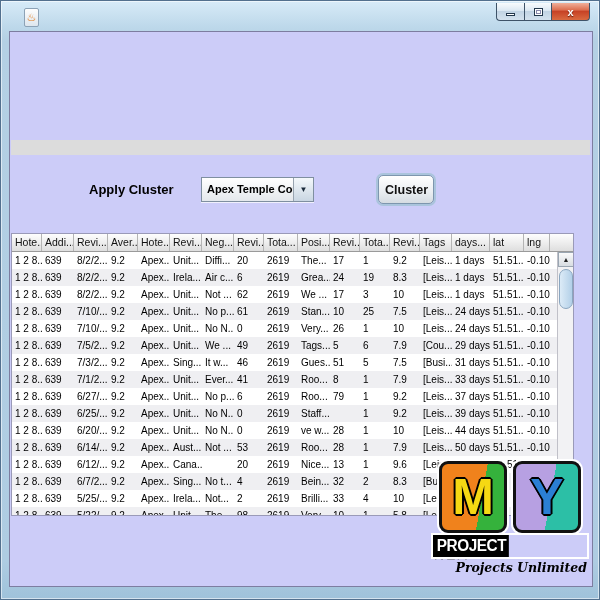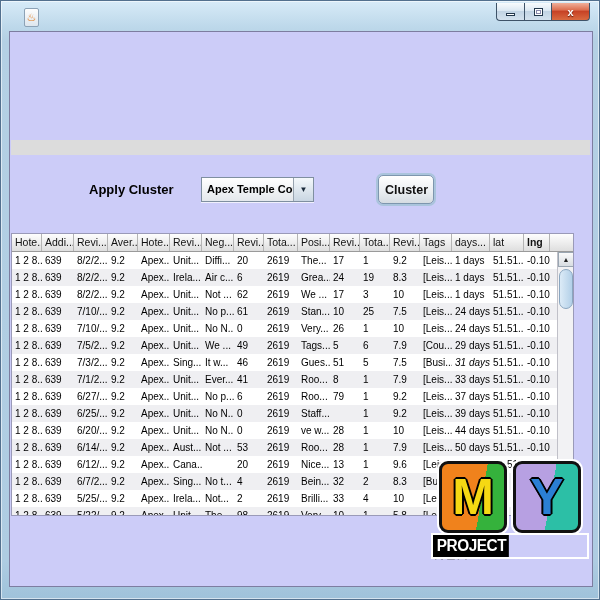--- a/index.html
+++ b/index.html
@@ -129,21 +129,21 @@
         <div class="th" style="width: 32px;">Neg...</div>
         <div class="th" style="width: 30px;">Revi...</div>
         <div class="th" style="width: 34px;">Tota...</div>
         <div class="th" style="width: 32px;">Posi...</div>
         <div class="th" style="width: 30px;">Revi...</div>
         <div class="th" style="width: 30px;">Tota...</div>
         <div class="th" style="width: 30px;">Revi...</div>
         <div class="th" style="width: 32px;">Tags</div>
         <div class="th" style="width: 38px;">days...</div>
         <div class="th" style="width: 34px;">lat</div>
-        <div class="th" style="width: 26px; font-weight: bold;">lng</div>
+        <div class="th" style="width: 26px;">lng</div>
         <div class="th th-filler"></div>
       </div>
     <div class="tbody" id="tbody">
         <div class="tr">
           <div class="td" style="width: 30px;">1 2 8...</div>
           <div class="td" style="width: 32px;">639</div>
           <div class="td" style="width: 34px;">8/2/2...</div>
           <div class="td" style="width: 30px;">9.2</div>
           <div class="td" style="width: 32px;">Apex...</div>
           <div class="td" style="width: 32px;">Unit...</div>
@@ -262,21 +262,21 @@
           <div class="td" style="width: 32px;">Apex...</div>
           <div class="td" style="width: 32px;">Sing...</div>
           <div class="td" style="width: 32px;">It w...</div>
           <div class="td" style="width: 30px;">46</div>
           <div class="td" style="width: 34px;">2619</div>
           <div class="td" style="width: 32px;">Gues...</div>
           <div class="td" style="width: 30px;">51</div>
           <div class="td" style="width: 30px;">5</div>
           <div class="td" style="width: 30px;">7.5</div>
           <div class="td" style="width: 32px;">[Busi...</div>
-          <div class="td" style="width: 38px; font-style: italic;">31 days</div>
+          <div class="td" style="width: 38px;">31 days</div>
           <div class="td" style="width: 34px;">51.51...</div>
           <div class="td" style="width: 26px;">-0.10...</div>
         </div>
         <div class="tr">
           <div class="td" style="width: 30px;">1 2 8...</div>
           <div class="td" style="width: 32px;">639</div>
           <div class="td" style="width: 34px;">7/1/2...</div>
           <div class="td" style="width: 30px;">9.2</div>
           <div class="td" style="width: 32px;">Apex...</div>
           <div class="td" style="width: 32px;">Unit...</div>
@@ -459,15 +459,16 @@
       <div class="tile tile-m">
         <span class="tile-letter letter-m">M</span>
       </div>
       <div class="tile tile-y">
         <span class="tile-letter letter-y">Y</span>
       </div>
     </div>
     <div class="logo-band">
       <div class="band-project">PROJECT</div>
     </div>
+    <div class="logo-script">Projects Unlimited</div>
   </div>
 
 </div>
 
 </body></html>

